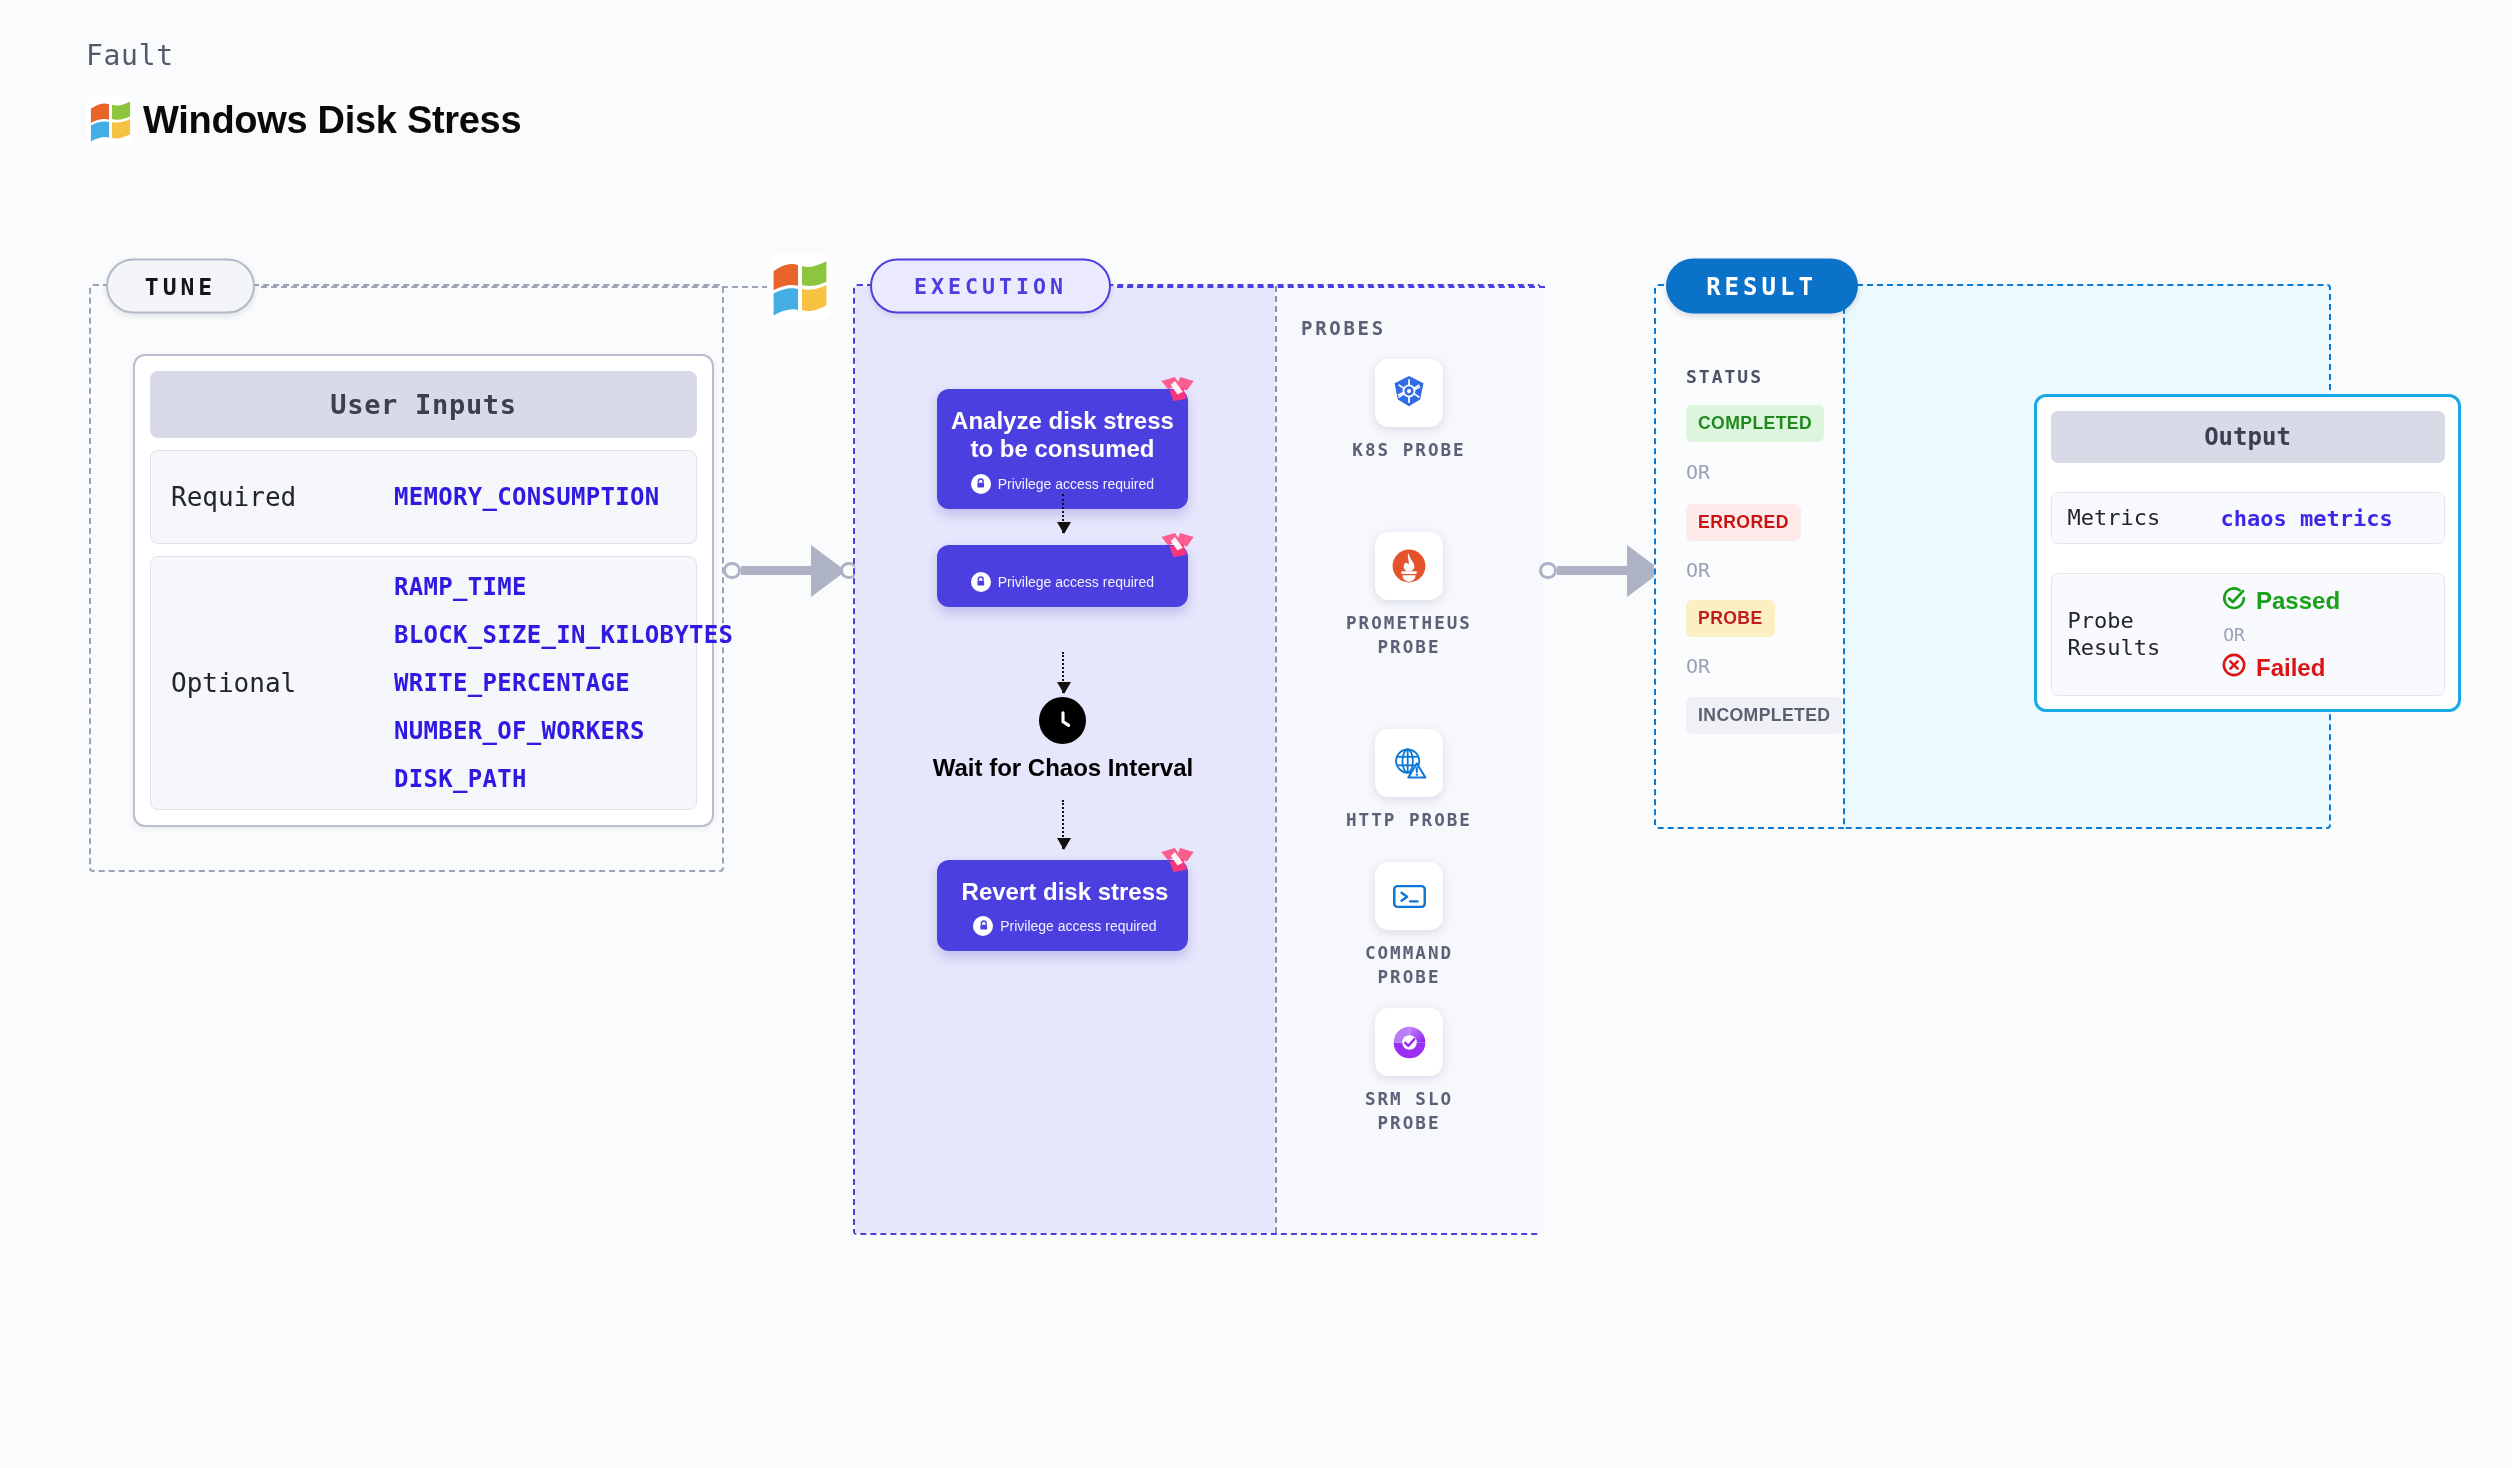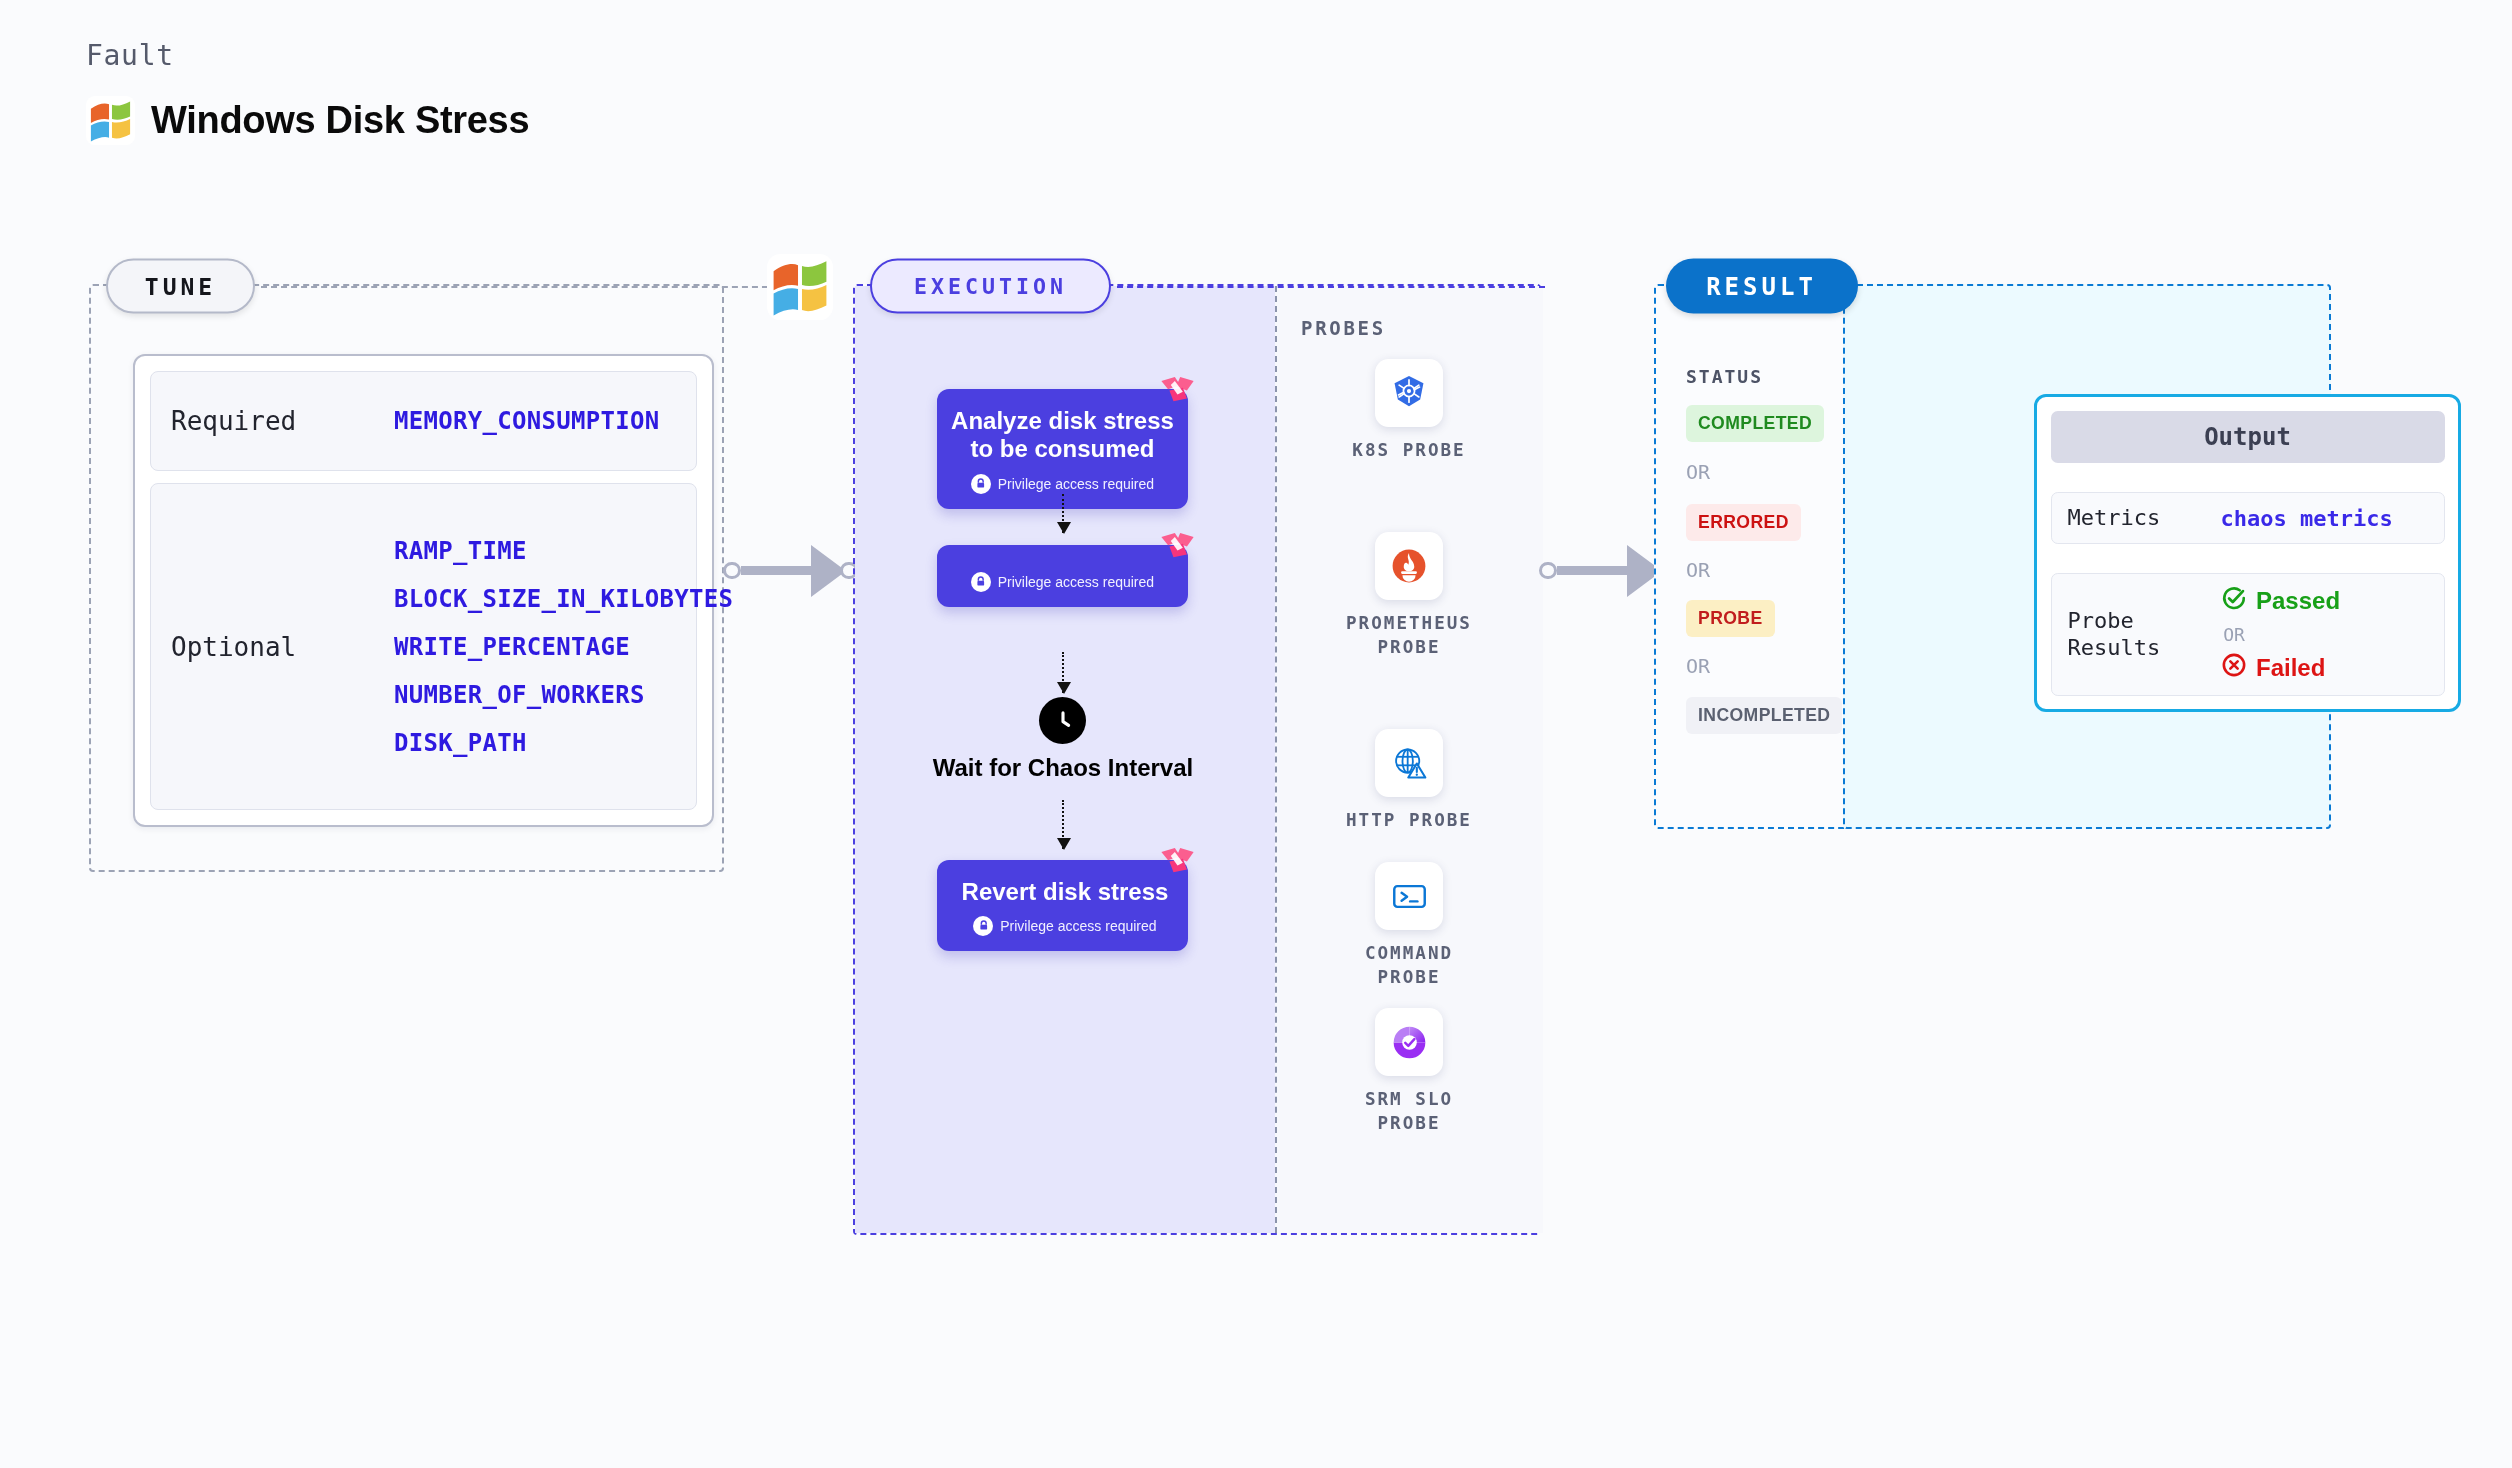--- a/index.html
+++ b/index.html
@@ -10,21 +10,21 @@
     font-family: "Liberation Sans", sans-serif;
     overflow: hidden;
   }
 
   
   #header { position: absolute; left: 86px; top: 39px; }
   #fault-label {
     font-family: "DejaVu Sans Mono", monospace;
     font-size: 28px; color: #555a6b; letter-spacing: 0.7px;
   }
-  #title-row { display: flex; align-items: center; gap: 16px; margin-top: 24px; }
+  #title-row { display: flex; align-items: center; gap: 8px; margin-top: 24px; }
   #win-logo-lg { width: 49px; height: 49px; }
   #page-title { font-size: 38px; font-weight: 700; color: #0a0a0a; letter-spacing: -0.3px; }
 
   
   .panel { position: absolute; }
   .panel-badge {
     position: absolute; top: 0; left: 15px; transform: translateY(-50%);
     display: flex; align-items: center; justify-content: center;
     border-radius: 675px; font-family: "DejaVu Sans Mono", monospace;
     font-weight: 700; letter-spacing: 4px; z-index: 5; white-space: nowrap;
@@ -192,20 +192,21 @@
     <svg viewBox="0 0 100 100" width="66" height="66">
       <rect x="0" y="0" width="100" height="100" rx="20" fill="#ffffff"></rect>
       <path d="M10 26 C24 16 38 13 47 17 L47 48 C36 45 22 48 10 55 Z" fill="#e8642a"></path>
       <path d="M53 18 C64 22 76 18 90 11 L90 42 C78 48 64 50 53 47 Z" fill="#8cc63e"></path>
       <path d="M10 60 C22 53 36 50 47 53 L47 85 C38 82 24 85 10 93 Z" fill="#45aee5"></path>
       <path d="M53 53 C64 56 78 53 90 47 L90 78 C76 85 64 89 53 85 Z" fill="#f5c242"></path>
     </svg>
   </span>
 
   <div class="card" id="user-inputs-card">
+    <div class="card-header">User Inputs</div>
 
     <div class="kv-row" id="required-row">
       <div class="kv-label">Required</div>
       <div class="kv-values">
         <div class="kv-val">MEMORY_CONSUMPTION</div>
       </div>
     </div>
 
     <div class="kv-row" id="optional-row">
       <div class="kv-label">Optional</div>

